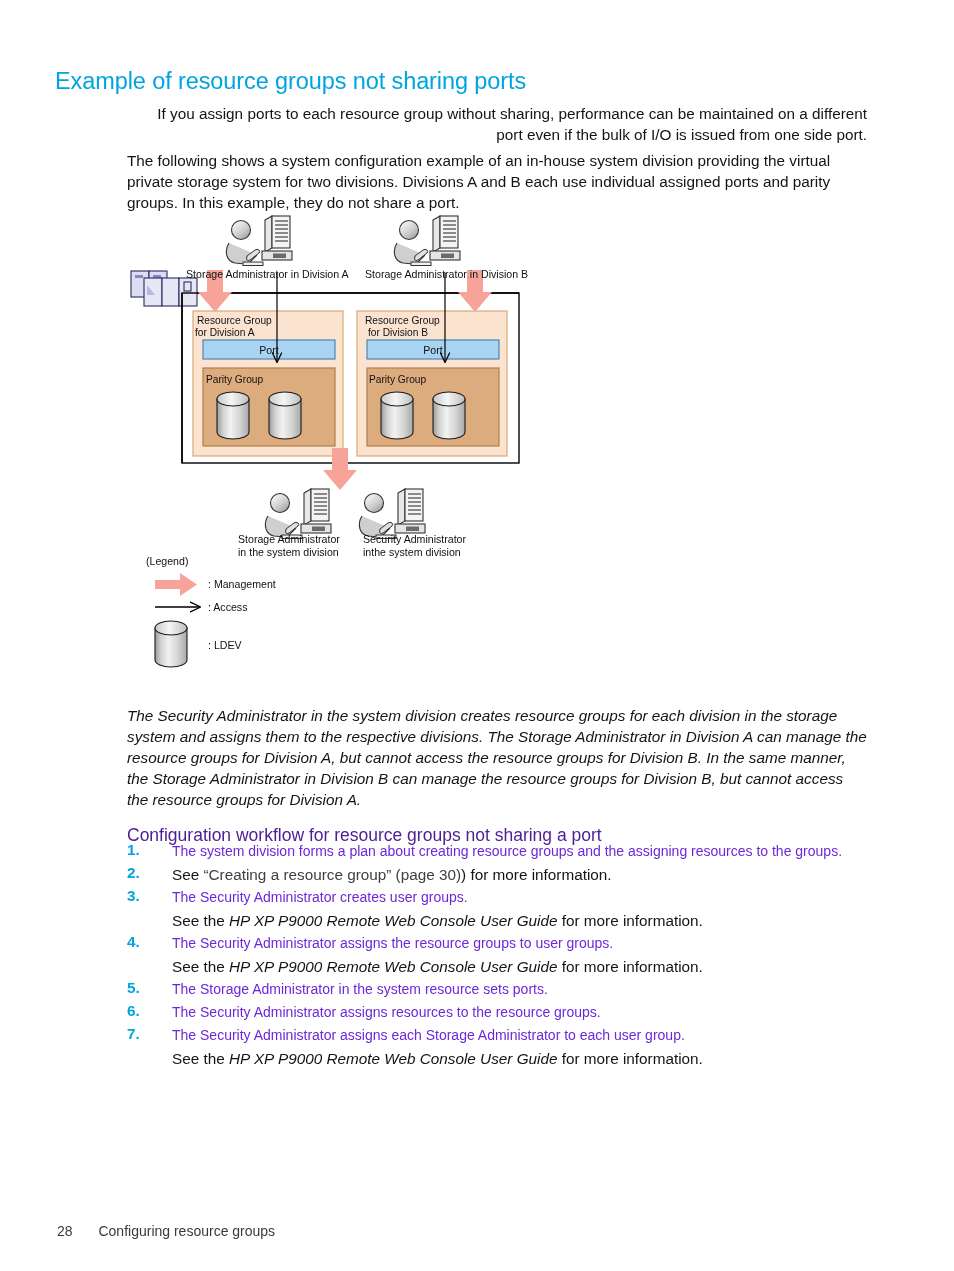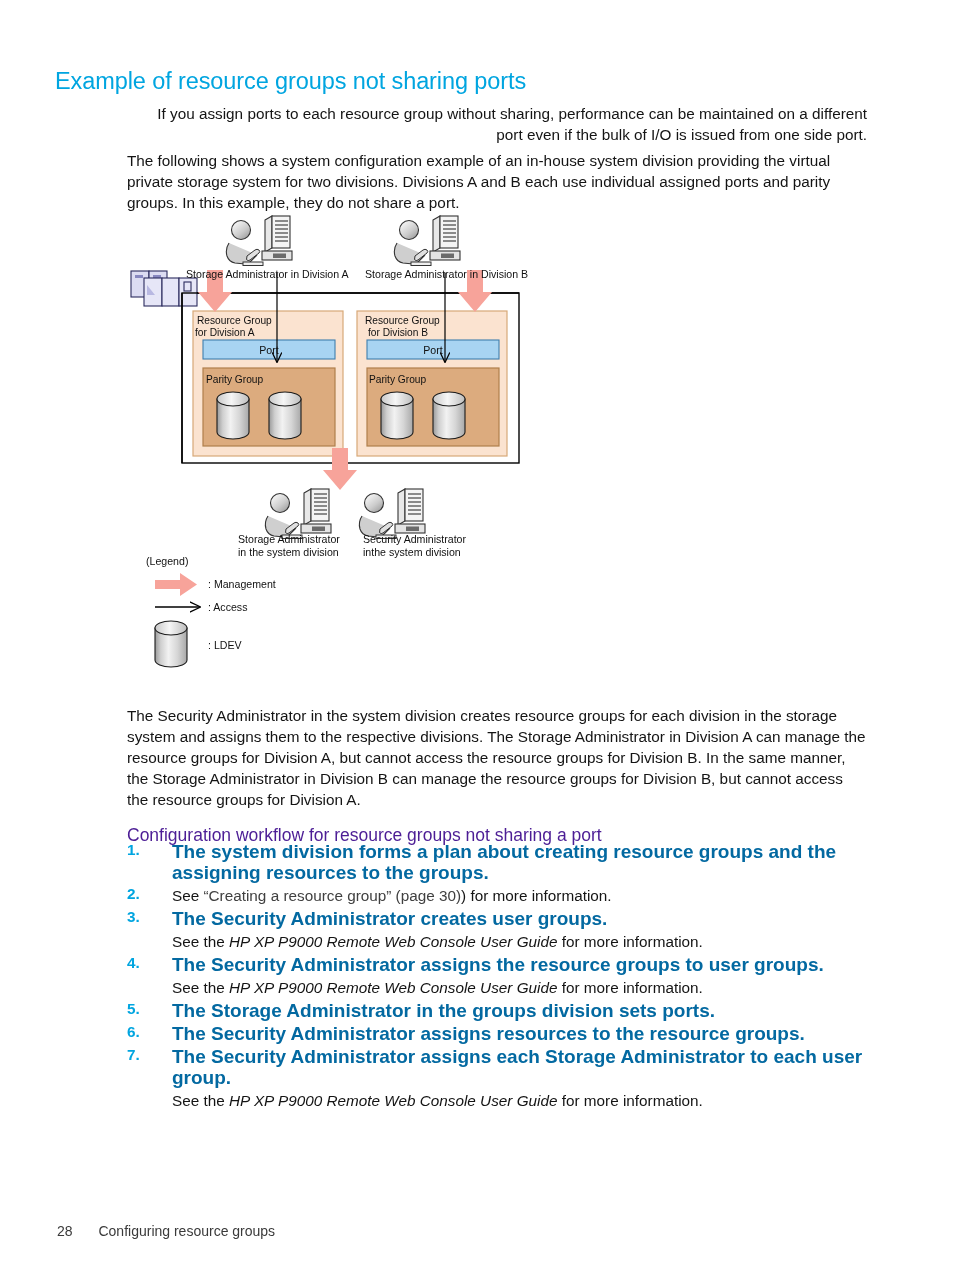--- a/index.html
+++ b/index.html
@@ -38,43 +38,42 @@
   
   .para {
     position: absolute;
     font-size: 15.3px;
     line-height: 21px;
     color: #141414;
     text-align: left;
   }
   #para1 { left:127px; top:88px;  width: 740px; text-align: right; }
   #para2 { left:127px; top:135px; width: 740px; }
-  #para3 { left:127px; top:690px; width: 740px; }
+  #para3 { left:127px; top:690px; width: 740px; font-style: italic; }
 
   
   .steps {
     position: absolute;
     left: 127px; top: 841px;
     width: 750px;
   }
   .step { position: relative; display:block; margin-bottom: 2px; }
   .step-num {
     position:absolute; left:0; top:0;
     width: 30px;
     text-align: left;
     color: #00a5e0;
     font-size: 15.3px;
     font-weight: 700;
   }
   .step-body {
     margin-left: 45px;
-    font-size: 19px;
+    font-size: 14px;
     line-height: 21px;
-    color: #0369a1;
-    font-weight: bold;
+    color: #6d28d9;
   }
   .step-sub {
     margin-left: 45px;
     font-size: 15.3px;
     line-height: 21px;
     color: #141414;
     margin-top: 2px;
   }
   .lnk { color:#404040; }
   .ital { font-style: italic; }
@@ -323,21 +322,21 @@
         <div class="step-body">The Security Administrator creates user groups.</div>
         <div class="step-sub"><span>See the </span><span class="ital">HP XP P9000 Remote Web Console User Guide</span><span> for more information.</span></div>
       </div>
       <div class="step">
         <span class="step-num">4.</span>
         <div class="step-body">The Security Administrator assigns the resource groups to user groups.</div>
         <div class="step-sub"><span>See the </span><span class="ital">HP XP P9000 Remote Web Console User Guide</span><span> for more information.</span></div>
       </div>
       <div class="step">
         <span class="step-num">5.</span>
-        <div class="step-body">The Storage Administrator in the groups division sets ports.</div>
+        <div class="step-body">The Storage Administrator in the system resource sets ports.</div>
       </div>
       <div class="step">
         <span class="step-num">6.</span>
         <div class="step-body">The Security Administrator assigns resources to the resource groups.</div>
       </div>
       <div class="step">
         <span class="step-num">7.</span>
         <div class="step-body">The Security Administrator assigns each Storage Administrator to each user group.</div>
         <div class="step-sub"><span>See the </span><span class="ital">HP XP P9000 Remote Web Console User Guide</span><span> for more information.</span></div>
       </div>

